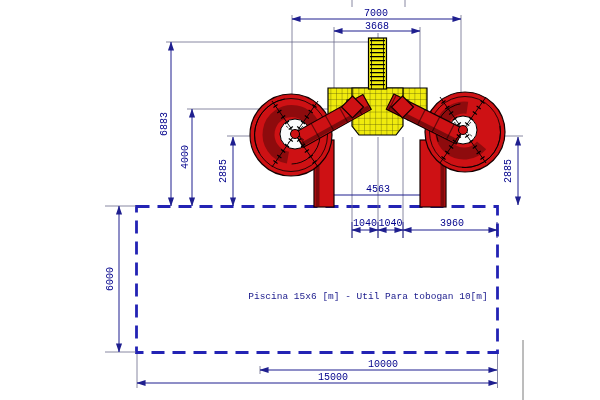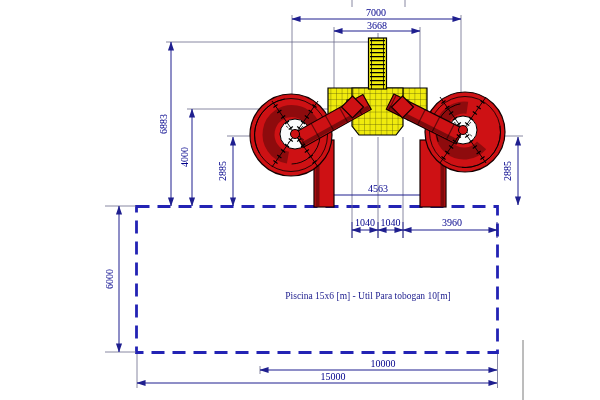--- a/index.html
+++ b/index.html
@@ -1,17 +1,17 @@
 <!DOCTYPE html>
 <html><head>
 <meta charset="utf-8">
 <style>
   html,body{margin:0;padding:0;background:#ffffff;}
   .stage{position:relative;width:600px;height:400px;background:#fff;overflow:hidden;
-         font-family:Liberation Serif, serif;}
+         font-family:Liberation Mono, monospace;}
   svg{display:block}
   .ext{stroke:#6A6A8C;stroke-width:.8;fill:none}
   .cgray{stroke:#7A7A7A;stroke-width:1;fill:none}
   .dim{stroke:#1F1F8F;stroke-width:1;fill:none}
   .tick{stroke:#1F1F8F;stroke-width:.9;fill:none}
   .dimtxt{fill:#00008B;font-size:10px;text-anchor:middle}
   .lbltxt{fill:#1A1A8C;font-size:9.5px;text-anchor:middle}
   .pool{stroke:#2323B4;stroke-width:2.8;fill:none;stroke-dasharray:13 8}
   .red{fill:#CE1114;stroke:#140000;stroke-width:1.2}
   .dred{fill:#7E0A0C;stroke:none}

